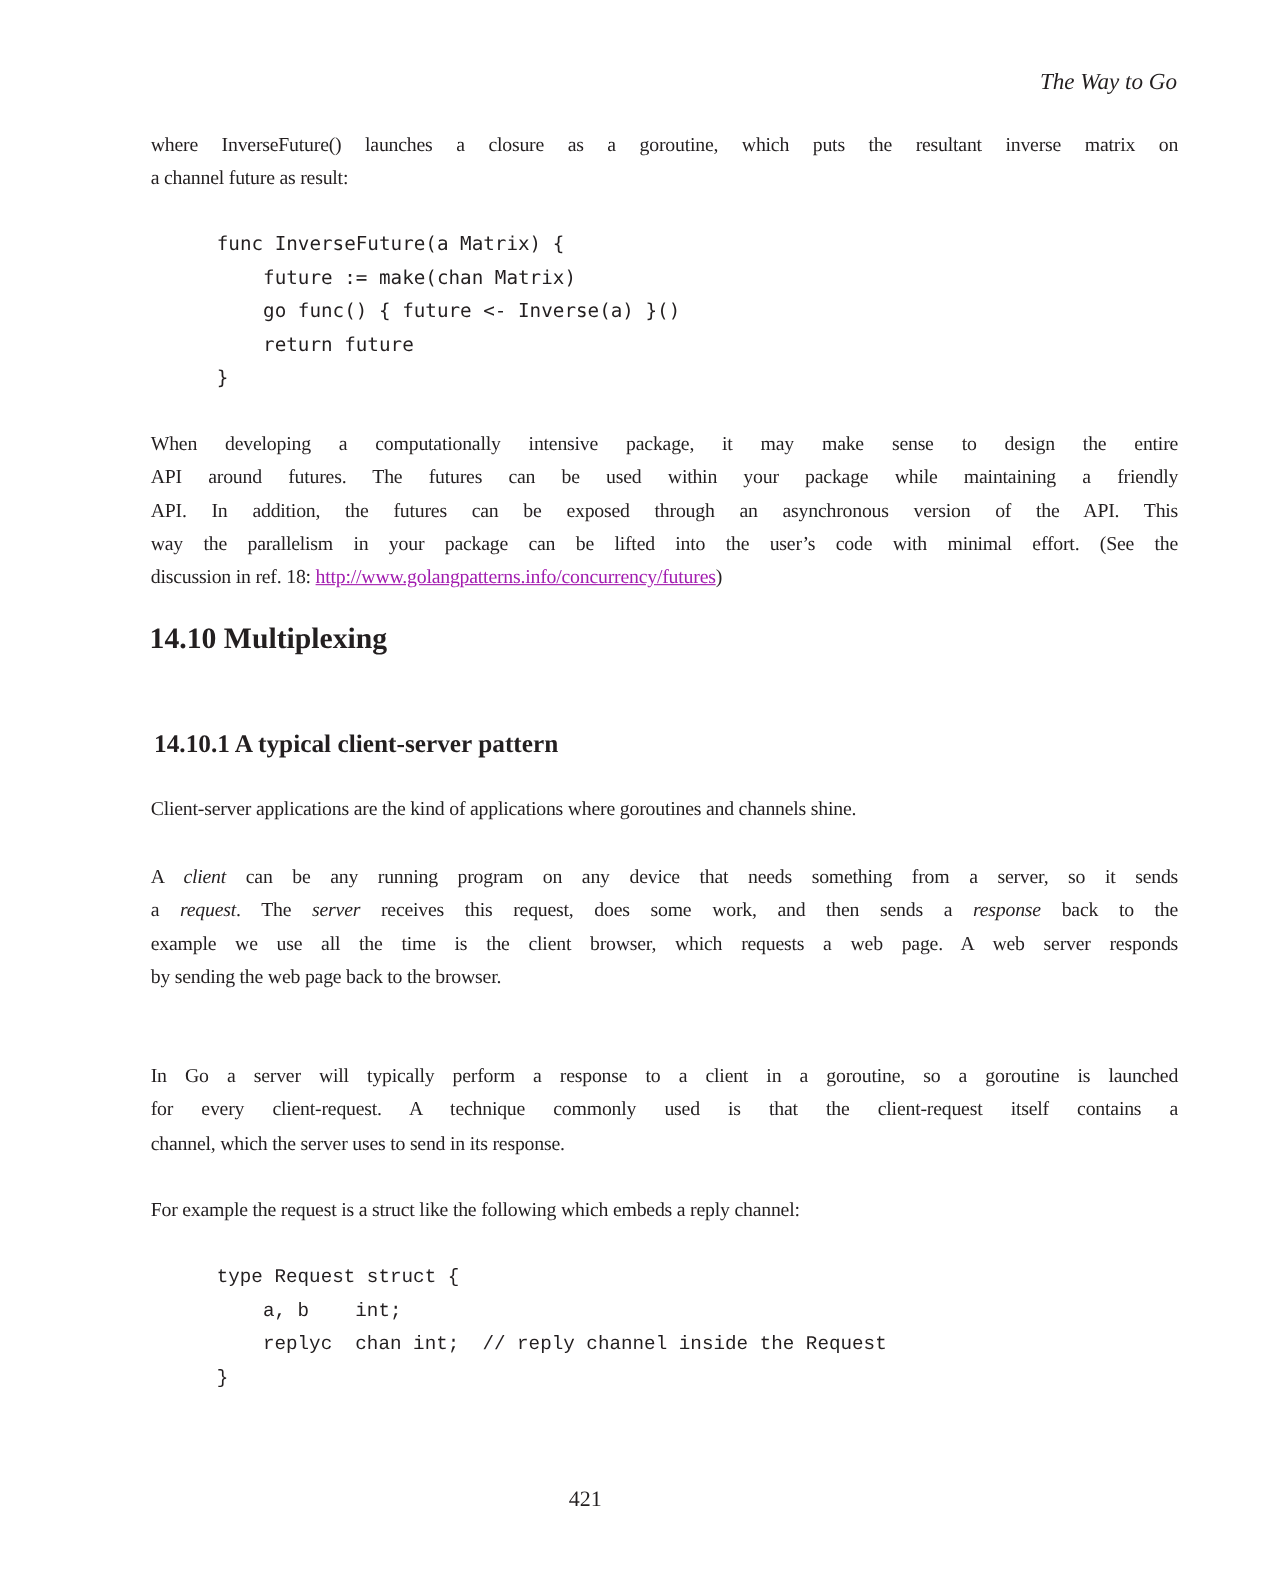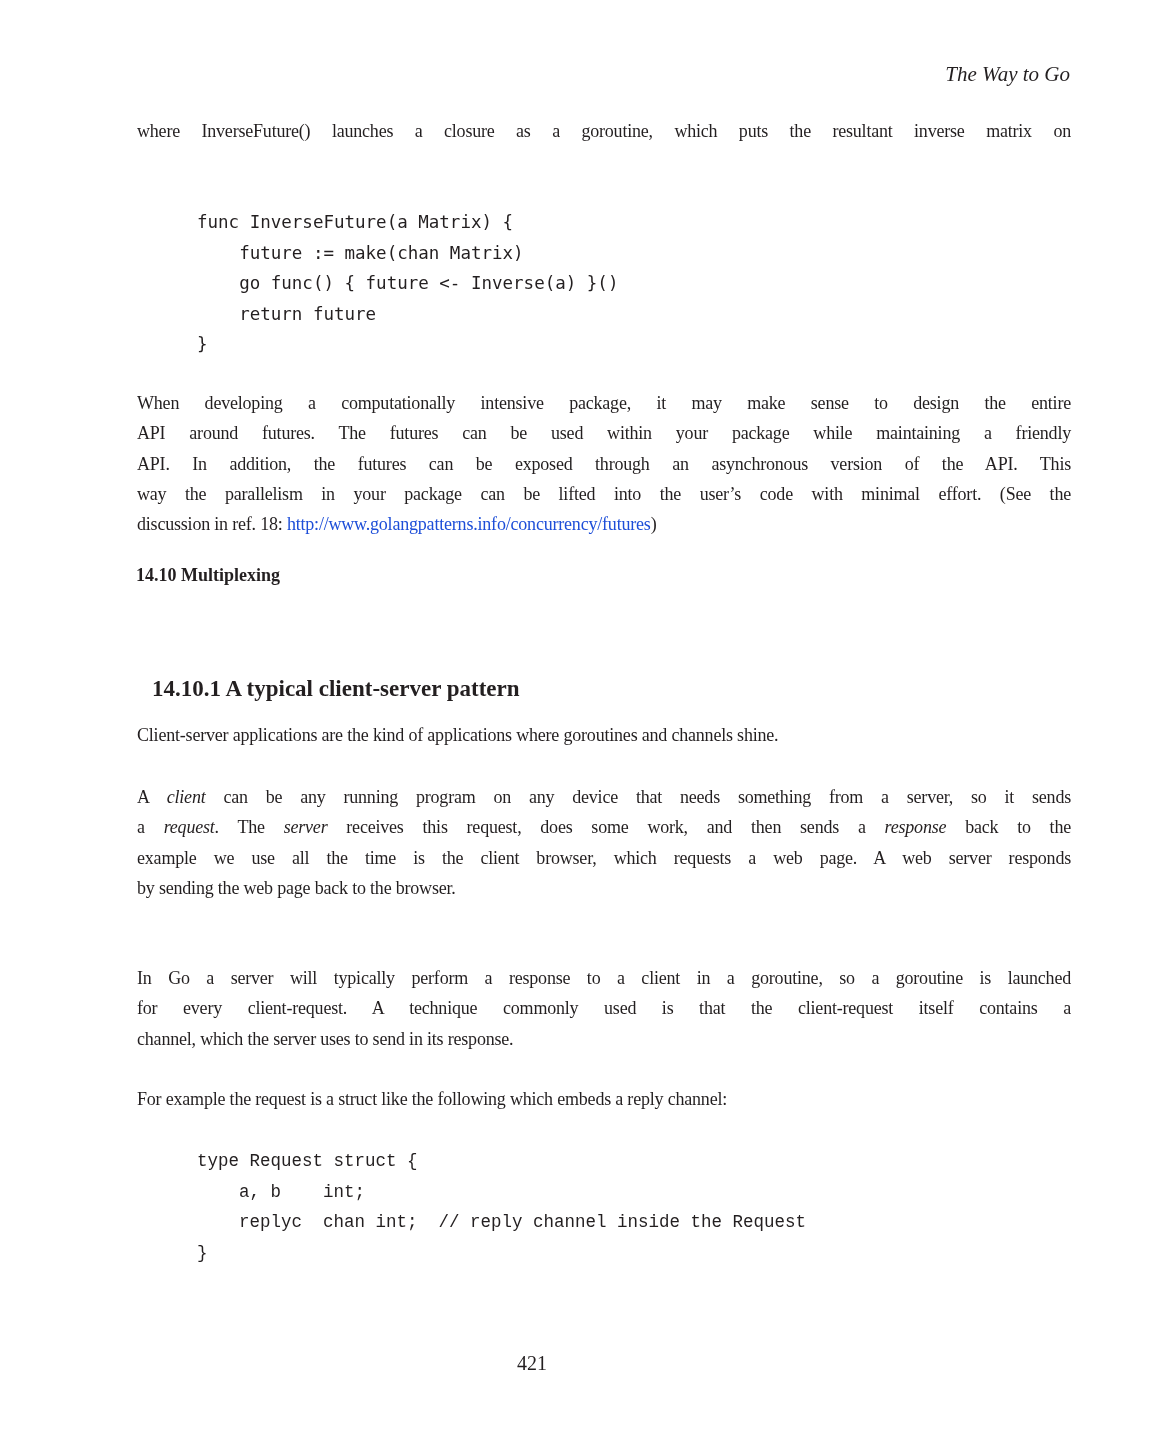--- a/index.html
+++ b/index.html
@@ -1,33 +1,34 @@
 <!DOCTYPE html>
 <html><head>
 <meta charset="utf-8">
 <style>
   html, body { margin: 0; padding: 0; background: #ffffff; }
   body { width: 1168px; height: 1440px; position: relative; overflow: hidden; color: #231f20; font-family: "Liberation Serif", "DejaVu Serif", serif; }
   .running-header { position: absolute; top: 62px; right: 98px; font-style: italic; font-size: 21px; }
   .para { position: absolute; left: 137px; width: 934px; font-size: 18px; line-height: 30.3px; text-align: justify; margin: 0; letter-spacing: -0.2px; }
   .code { position: absolute; left: 197px; font-family: "DejaVu Sans Mono", "Liberation Mono", monospace; font-size: 17.5px; line-height: 30.5px; white-space: pre; margin: 0; color: #231f20; }
-  .h2 { position: absolute; left: 136px; top: 565px; font-size: 18px; font-weight: bold; margin: 0; }
-  .h3 { position: absolute; left: 136px; top: 660px; font-size: 23px; font-weight: bold; margin: 16px; }
-  .link { color: #1d4ed8; }
+  .h2 { position: absolute; left: 136px; top: 565px; font-size: 27px; font-weight: bold; margin: 0; }
+  .h3 { position: absolute; left: 136px; top: 660px; font-size: 23px; font-weight: bold; margin: 4px; }
+  .link { color: #a21caf; text-decoration: underline; }
   .page-number { position: absolute; top: 1352px; left: 0; width: 1064px; text-align: center; font-size: 20px; }
   .justline { display: block; text-align: justify; text-align-last: justify; }
   .lastline { display: block; text-align: left; }
 </style>
 </head>
 <body>
 
 <div class="running-header">The Way to Go</div>
 
 <p class="para" style="top:116px;">
   <span class="justline">where InverseFuture() launches a closure as a goroutine, which puts the resultant inverse matrix on</span>
+  <span class="lastline">a channel future as result:</span>
 </p>
 
 <div class="code" style="top:207px;"><div>func InverseFuture(a Matrix) {</div><div>    future := make(chan Matrix)</div><div>    go func() { future &lt;- Inverse(a) }()</div><div>    return future</div><div>}</div></div>
 
 <p class="para" style="top:388px;">
   <span class="justline">When developing a computationally intensive package, it may make sense to design the entire</span>
   <span class="justline">API around futures.  The futures can be used within your package while maintaining a friendly</span>
   <span class="justline">API.  In addition, the futures can be exposed through an asynchronous version of the API.  This</span>
   <span class="justline">way the parallelism in your package can be lifted into the user’s code with minimal effort. (See the</span>
   <span class="lastline"><span>discussion in ref. 18: </span><a class="link">http://www.golangpatterns.info/concurrency/futures</a><span>)</span></span>

